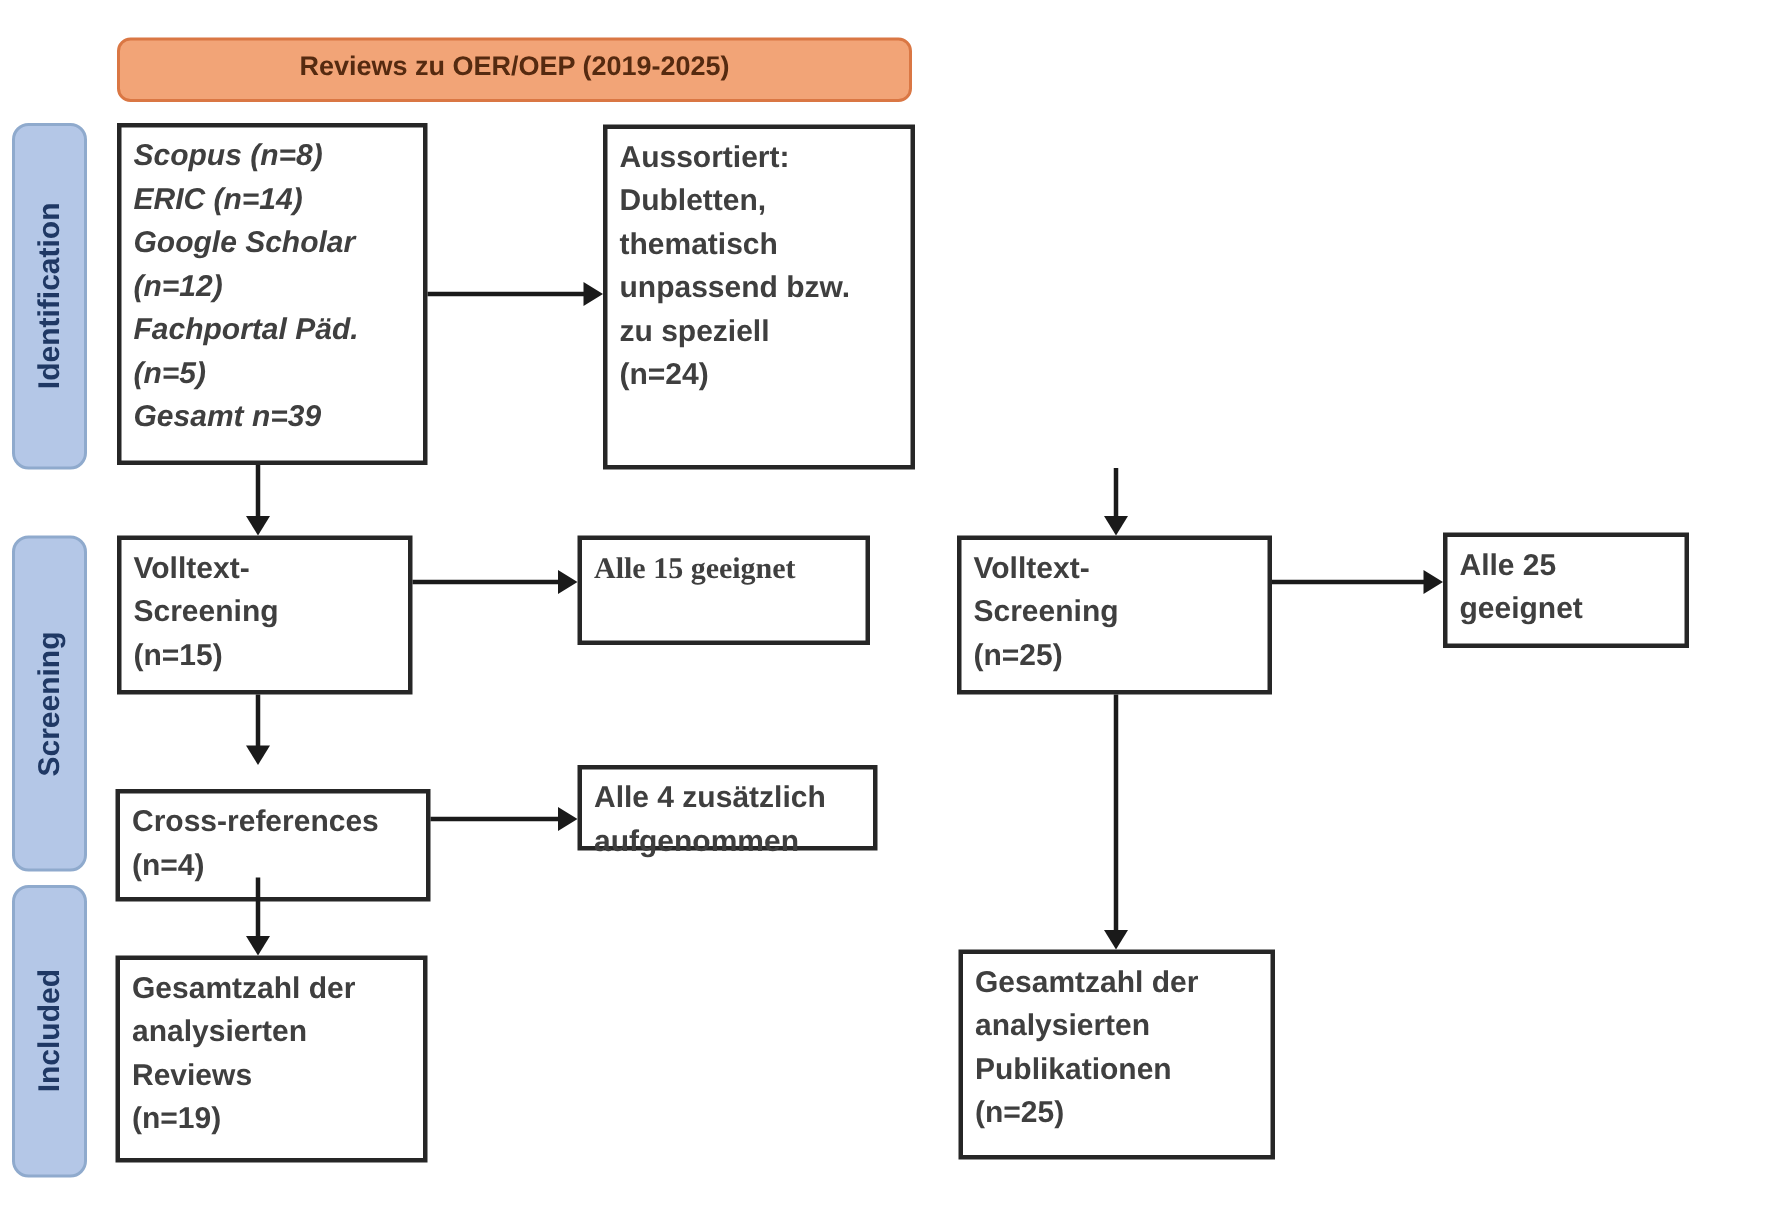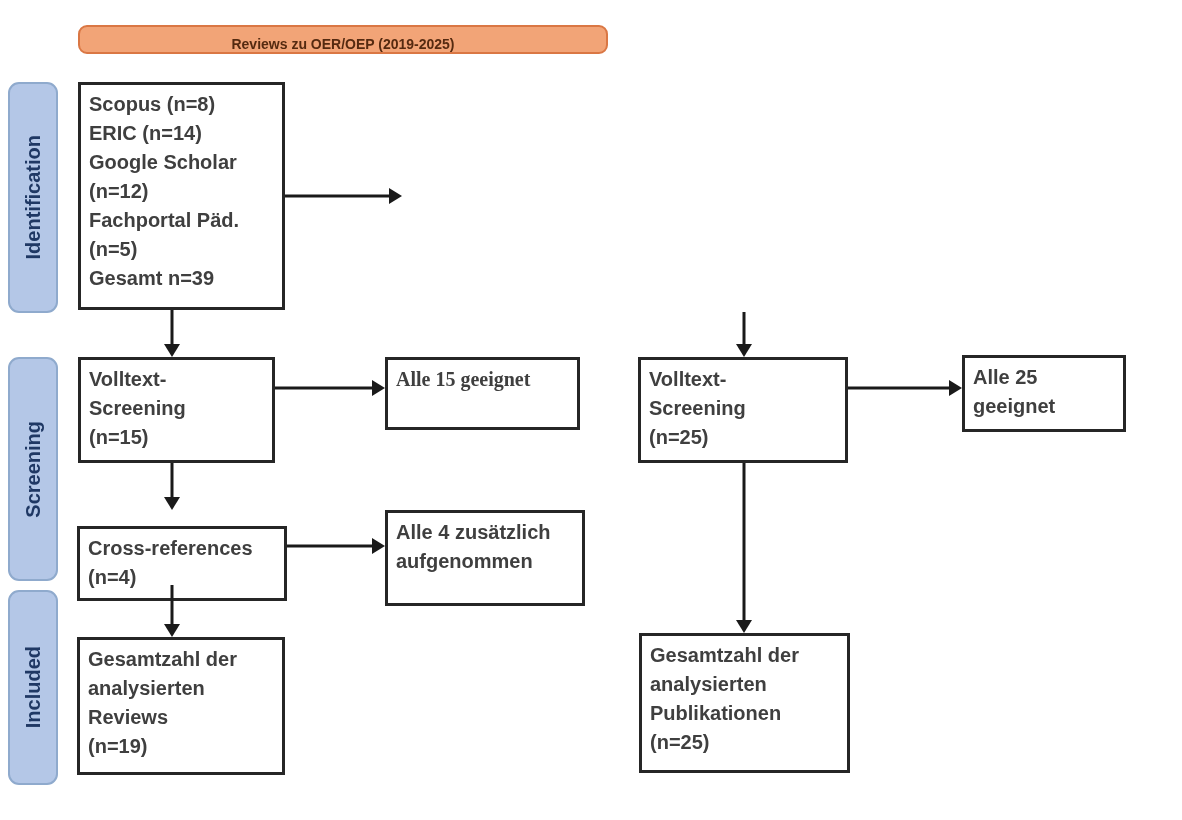--- a/index.html
+++ b/index.html
@@ -1,25 +1,25 @@
 <!DOCTYPE html>
 <html style="--header-fill: #F2A477; --header-border: #DA7744; --header-text: #552A10; --stage-fill: #B4C7E7; --stage-border: #8FAACD; --stage-text: #1F3864; --box-border: #262626; --box-text: #3F3F3F; --arrow: #1A1A1A; --background: #FFFFFF;"><head>
 <meta charset="utf-8">
 <style>
   html,body{margin:0;padding:0;background:#fff;}
   #stage{
     position:relative;width:1182px;height:820px;background:var(--background,#fff);
     font-family:"Liberation Sans",sans-serif;overflow:hidden;
   }
   .header{
-    position:absolute;top:25px;height:29px;box-sizing:border-box;
+    position:absolute;top:25px;height:43px;box-sizing:border-box;
     background:var(--header-fill,#F2A477);
     border:2px solid var(--header-border,#DA7744);
     border-radius:9px;color:var(--header-text,#552A10);
-    font-size:14px;font-weight:700;text-align:center;line-height:34px;
+    font-size:18px;font-weight:700;text-align:center;line-height:34px;
   }
   .stage-label{
     position:absolute;left:8px;width:50px;box-sizing:border-box;
     background:var(--stage-fill,#B4C7E7);
     border:2px solid var(--stage-border,#8FAACD);
     border-radius:11px;color:var(--stage-text,#1F3864);
     display:flex;align-items:center;justify-content:center;
   }
   .stage-label span{
     writing-mode:vertical-rl;transform:rotate(180deg);
@@ -62,34 +62,40 @@
   <div class="stage-label" style="top:82px;height:231px;">
     <span>Identification</span>
   </div>
   <div class="stage-label" style="top:357px;height:224px;">
     <span>Screening</span>
   </div>
   <div class="stage-label" style="top:590px;height:195px;">
     <span>Included</span>
   </div>
 
-  <div class="box" style="left:78px;top:82px;width:207px;height:228px;">Scopus (n=8)
+  <div class="box" style="left:78px;top:82px;width:207px;height:228px;font-style:italic;">Scopus (n=8)
 ERIC (n=14)
 Google Scholar
 (n=12)
 Fachportal Päd.
 (n=5)
 Gesamt n=39</div>
+  <div class="box" style="left:402px;top:83px;width:208px;height:230px;">Aussortiert:
+Dubletten,
+thematisch
+unpassend bzw.
+zu speziell
+(n=24)</div>
   <div class="box" style="left:78px;top:357px;width:197px;height:106px;">Volltext-
 Screening
 (n=15)</div>
   <div class="box" style="left:385px;top:357px;width:195px;height:73px;font-family:Liberation Serif, serif;">Alle 15 geeignet</div>
   <div class="box" style="left:77px;top:510px;width:210px;height:75px;margin-top:16px;">Cross-references
 (n=4)</div>
-  <div class="box" style="left:385px;top:510px;width:200px;height:96px;">Alle 4 zusätzlich
+  <div class="box" style="left:385px;top:510px;width:200px;height:57px;">Alle 4 zusätzlich
 aufgenommen</div>
   <div class="box" style="left:77px;top:637px;width:208px;height:138px;">Gesamtzahl der
 analysierten
 Reviews
 (n=19)</div>
 
   <div class="box" style="left:638px;top:357px;width:210px;height:106px;">Volltext-
 Screening
 (n=25)</div>
   <div class="box" style="left:962px;top:355px;width:164px;height:77px;">Alle 25 geeignet</div>

